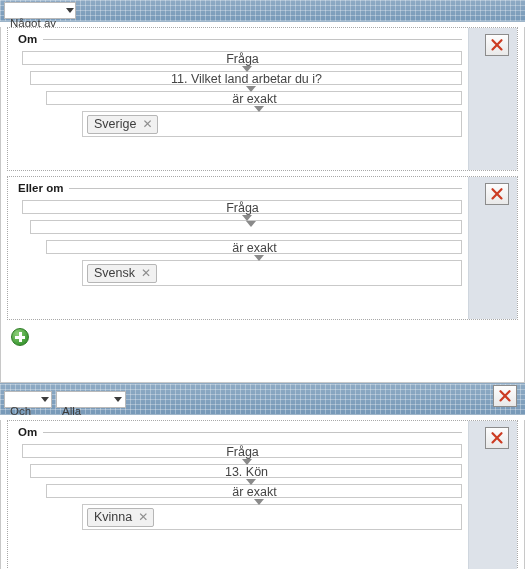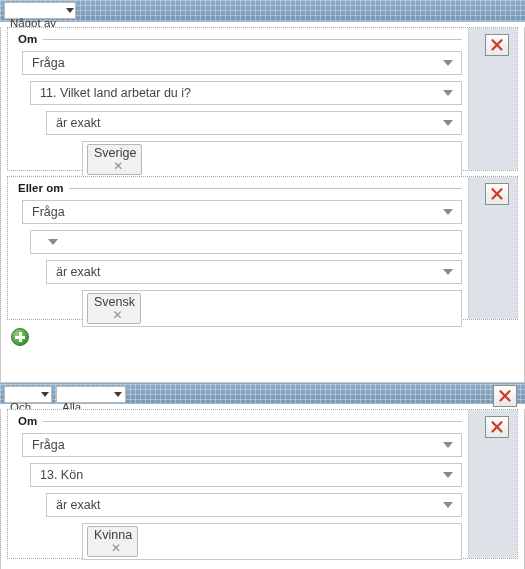--- a/index.html
+++ b/index.html
@@ -26,23 +26,22 @@
       linear-gradient(to bottom, rgba(255,255,255,0.30) 1px, transparent 1px),
       linear-gradient(to bottom, rgba(255,255,255,0.22), rgba(255,255,255,0.05));
     background-size: 5px 5px, 5px 5px, 100% 100%;
     border-bottom: 1px solid #9eb5c9;
     display: flex;
     align-items: center;
     padding: 0 0 0 4px;
     box-sizing: border-box;
   }
   .panel-header.second {
-    height: 21px;
+    height: 32px;
     border-top: 1px solid #8ea9c2;
-    align-items: flex-end;
   }
 
   
   .hdr-select {
     height: 17px;
     background: #ffffff;
     border: 1px solid #b9b9b9;
     box-sizing: border-box;
     display: inline-flex;
     align-items: center;
@@ -116,31 +115,32 @@
   }
 
   
   .row { margin-top: 6px; }
   .ind0 { margin-left: 4px; }
   .ind1 { margin-left: 12px; }
   .ind2 { margin-left: 28px; }
   .ind3 { margin-left: 64px; }
 
   .sel {
-    height: 24px;
+    height: 14px;
     background: #ffffff;
     border: 1px solid #c9c9c9;
     box-sizing: border-box;
     display: flex;
     align-items: center;
     justify-content: space-between;
     padding: 0 8px 0 9px;
     font-size: 12.5px;
     color: #454545;
     cursor: pointer;
+    flex-direction: column;
   }
   .sel .caret {
     width: 0; height: 0;
     border-left: 5px solid transparent;
     border-right: 5px solid transparent;
     border-top: 6px solid #8a8a8a;
     flex: 0 0 auto;
     margin-left: 8px;
   }
 
@@ -156,21 +156,20 @@
   .chip {
     display: inline-flex;
     align-items: center;
     background: #f1f1f1;
     border: 1px solid #b6b6b6;
     border-radius: 2px;
     padding: 1px 5px 2px 6px;
     font-size: 12.5px;
     color: #3d3d3d;
     cursor: default;
-    flex-direction: column;
   }
   .chip .x {
     margin-left: 6px;
     color: #8d8d8d;
     font-size: 12px;
     line-height: 1;
     cursor: pointer;
   }
 
   

